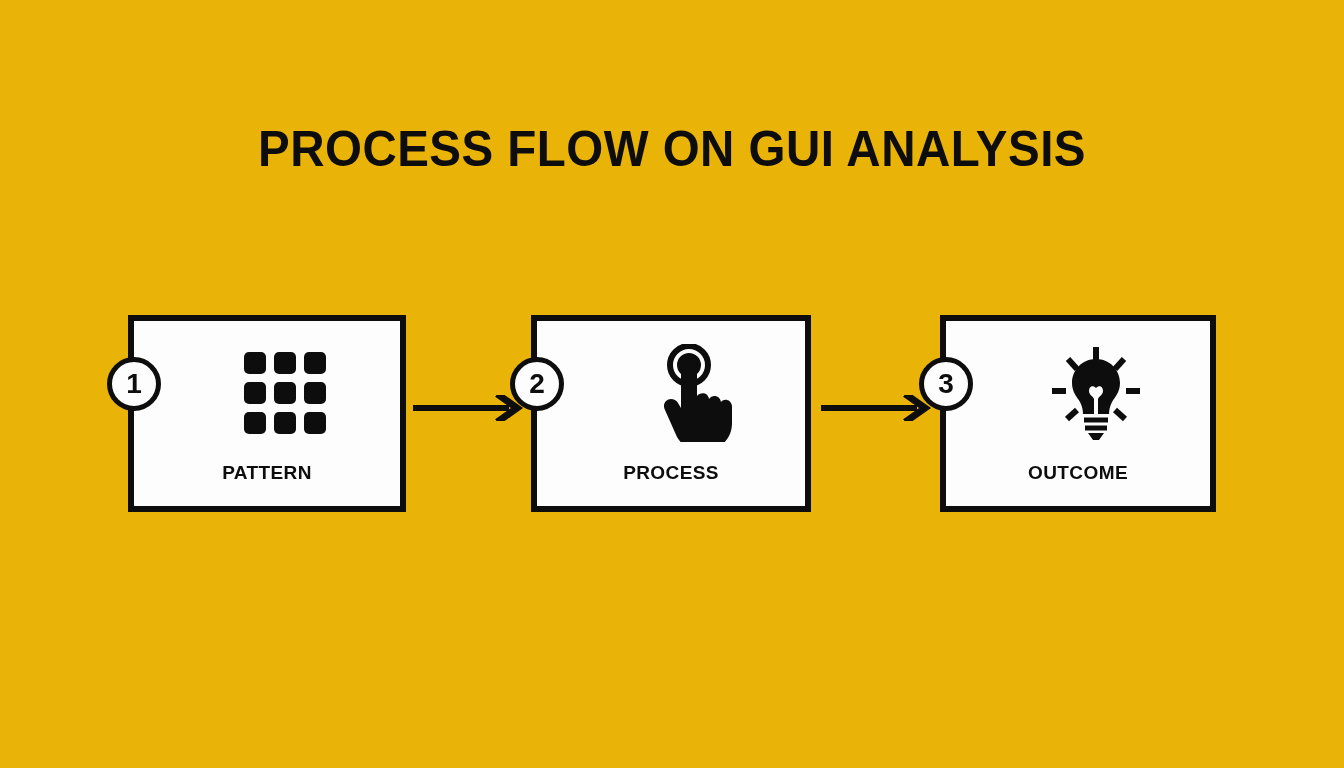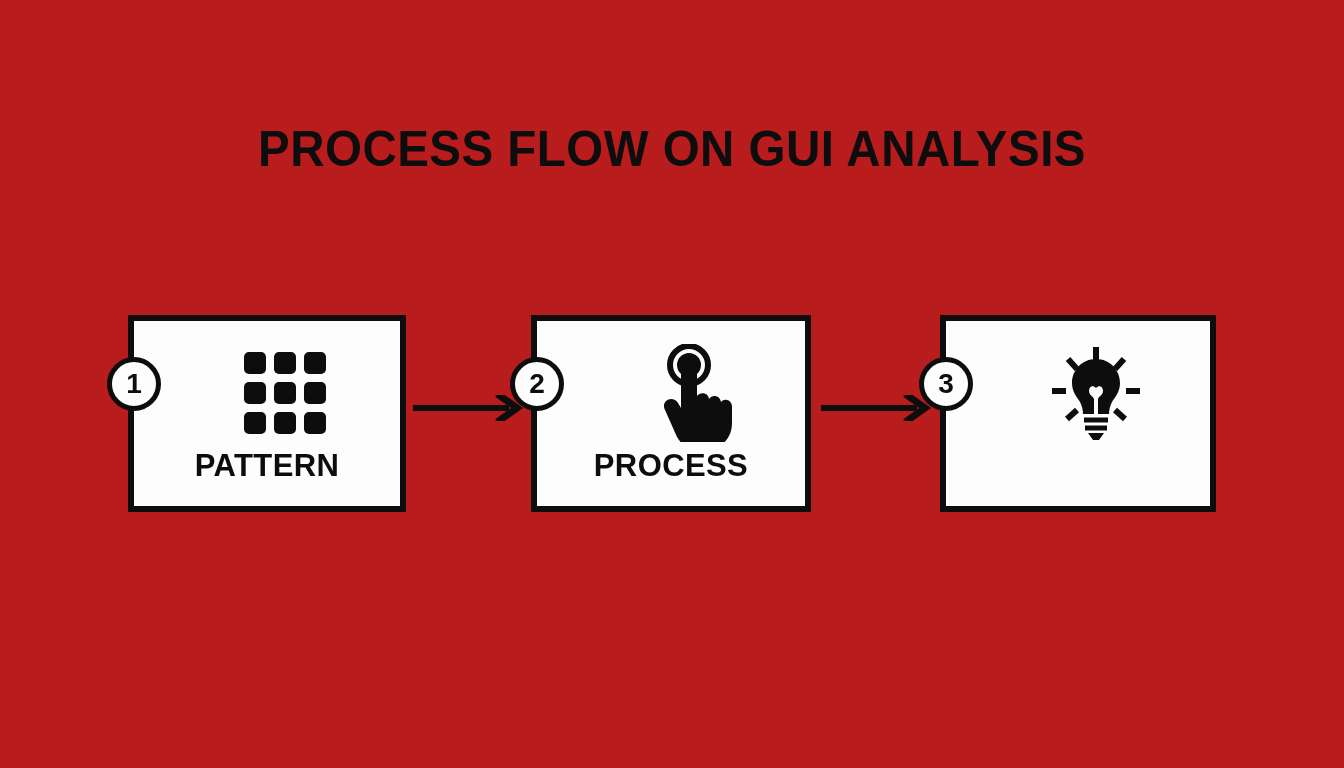--- a/index.html
+++ b/index.html
@@ -13,21 +13,21 @@
     background: #fdfdfd;
     font-family: "Liberation Sans", sans-serif;
     color: #111111;
     overflow: hidden;
     position: relative;
   }
 
   .slide {
     position: absolute;
     inset: 0;
-    background: #b91c1c;
+    background: #eab308;
   }
 
   
   .title {
     position: absolute;
     top: 122px;
     left: 0;
     width: 1344px;
     text-align: center;
     font-family: "Liberation Sans", sans-serif;
@@ -94,21 +94,21 @@
     justify-content: center;
   }
   .icon-wrap.offset-right { padding-left: 36px; box-sizing: border-box; }
 
   .step-label {
     position: absolute;
     bottom: 22px;
     left: 0;
     width: 100%;
     text-align: center;
-    font-size: 31px;
+    font-size: 19px;
     font-weight: bold;
     letter-spacing: 0.4px;
     color: #0d0d0d;
     white-space: nowrap;
   }
 
   
   .grid-icon {
     display: grid;
     grid-template-columns: repeat(3, 22px);
@@ -237,16 +237,17 @@
           <path d="M41 46 c0 -5 4 -6 7 -3 c3 -3 7 -2 7 3 c0 4 -4 5 -5 8 v15 h-4 v-15 c-1 -3 -5 -4 -5 -8 z" fill="#fdfdfd"></path>
 
           <g stroke="#0d0d0d" stroke-width="5">
             <line x1="36" y1="75" x2="60" y2="75"></line>
             <line x1="37" y1="83" x2="59" y2="83"></line>
           </g>
           <path d="M40 88 h16 l-5 7 h-6 z" fill="#0d0d0d"></path>
         </svg>
       </div>
 
+      <div class="step-label">OUTCOME</div>
     </div>
 
   </div>
 </div>
 
 </body></html>

